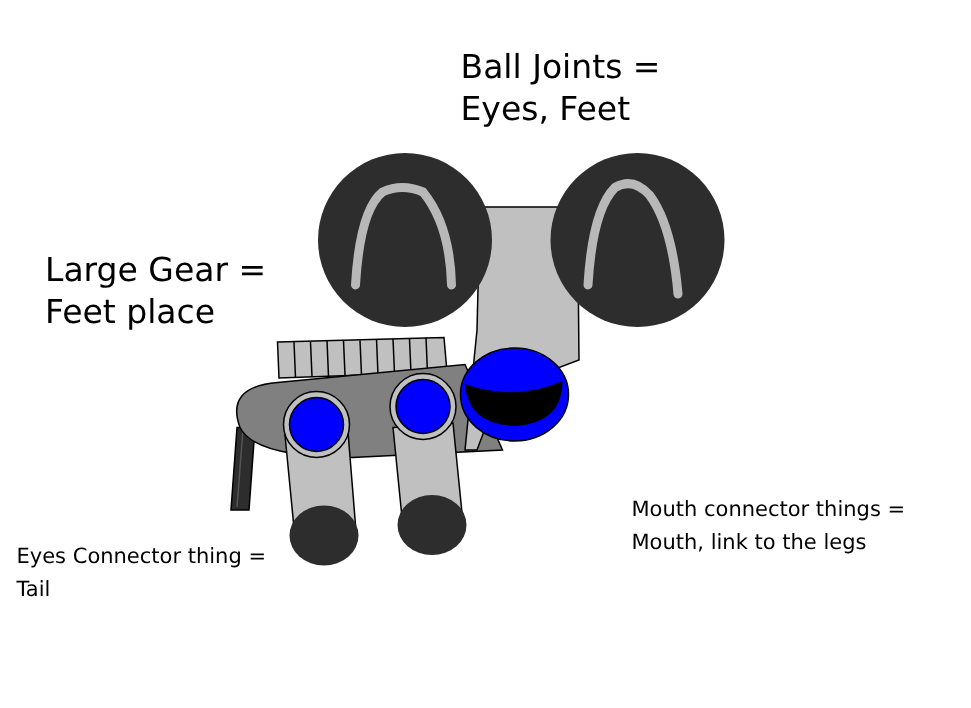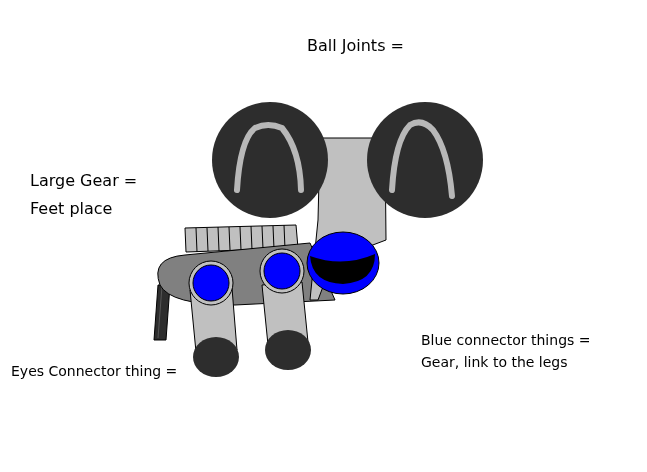--- a/index.html
+++ b/index.html
@@ -1,20 +1,20 @@
 <!DOCTYPE html>
 <html><head>
 <meta charset="utf-8">
 <style>
   html, body { margin: 0; padding: 0; background: #ffffff; }
   #canvas { position: relative; width: 647px; height: 472px; background: #ffffff; overflow: hidden; }
   #drawing { position: absolute; left: 0; top: 0; }
   .label { position: absolute; font-family: "DejaVu Sans", sans-serif; color: #000; white-space: nowrap; }
   .label div { line-height: 28px; }
-  .lg { font-size: 16px; }
+  .lg { font-size: 22px; }
   .sm { font-size: 14px; }
   .sm div { line-height: 22px; }
 </style>
 </head>
 <body>
 
 <div id="canvas">
   <svg id="drawing" width="647" height="472" viewBox="0 0 647 472">
 
     <g>
@@ -69,28 +69,30 @@
       <path d="M237,190 Q240,140 255,128 Q268,122 282,128 Q300,150 301,190" fill="none" stroke="#b8b8b8" stroke-width="6" stroke-linecap="round"></path>
     </g>
     <g>
       <circle cx="425" cy="160" r="58" fill="#2d2d2d"></circle>
       <path d="M392,190 Q395,140 410,125 Q422,118 433,130 Q448,150 452,196" fill="none" stroke="#b8b8b8" stroke-width="6" stroke-linecap="round"></path>
     </g>
   </svg>
 
   <div class="label lg" style="left:307px; top:32px;">
     <div>Ball Joints =</div>
+    <div>Eyes, Feet</div>
   </div>
 
   <div class="label lg" style="left:30px; top:167px;">
     <div>Large Gear =</div>
     <div>Feet place</div>
   </div>
 
   <div class="label sm" style="left:11px; top:360px;">
     <div>Eyes Connector thing =</div>
+    <div>Tail</div>
   </div>
 
   <div class="label sm" style="left:421px; top:329px;">
-    <div>Blue connector things =</div>
-    <div>Gear, link to the legs</div>
+    <div>Mouth connector things =</div>
+    <div>Mouth, link to the legs</div>
   </div>
 </div>
 
 </body></html>

